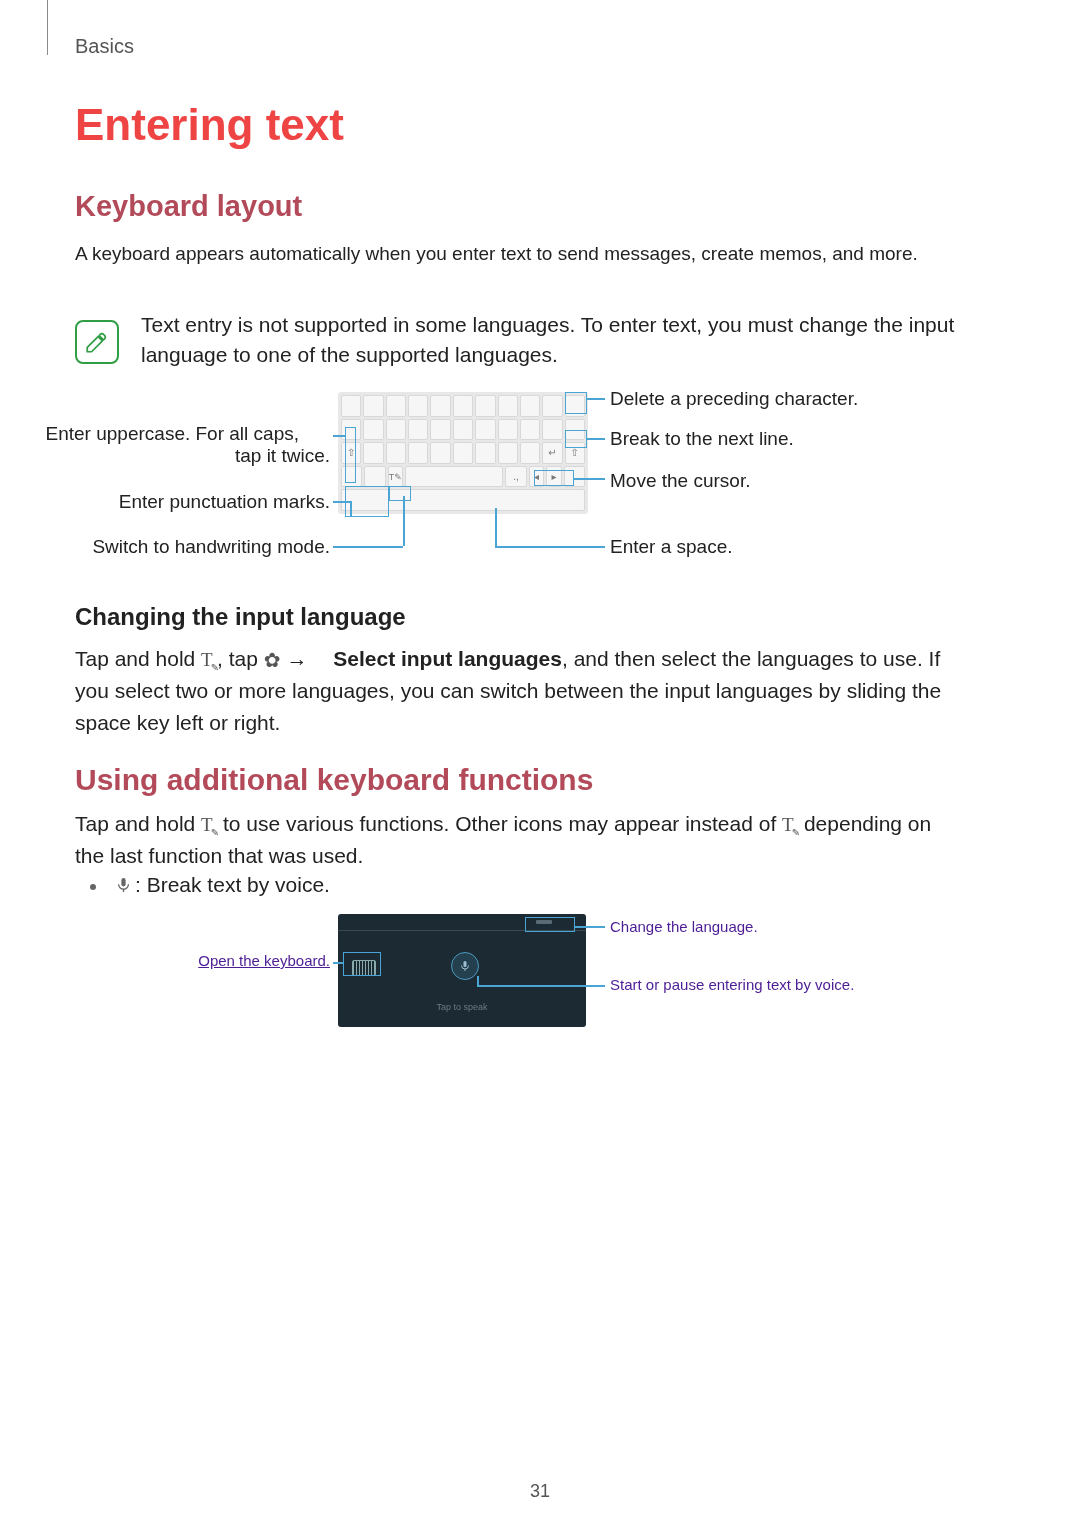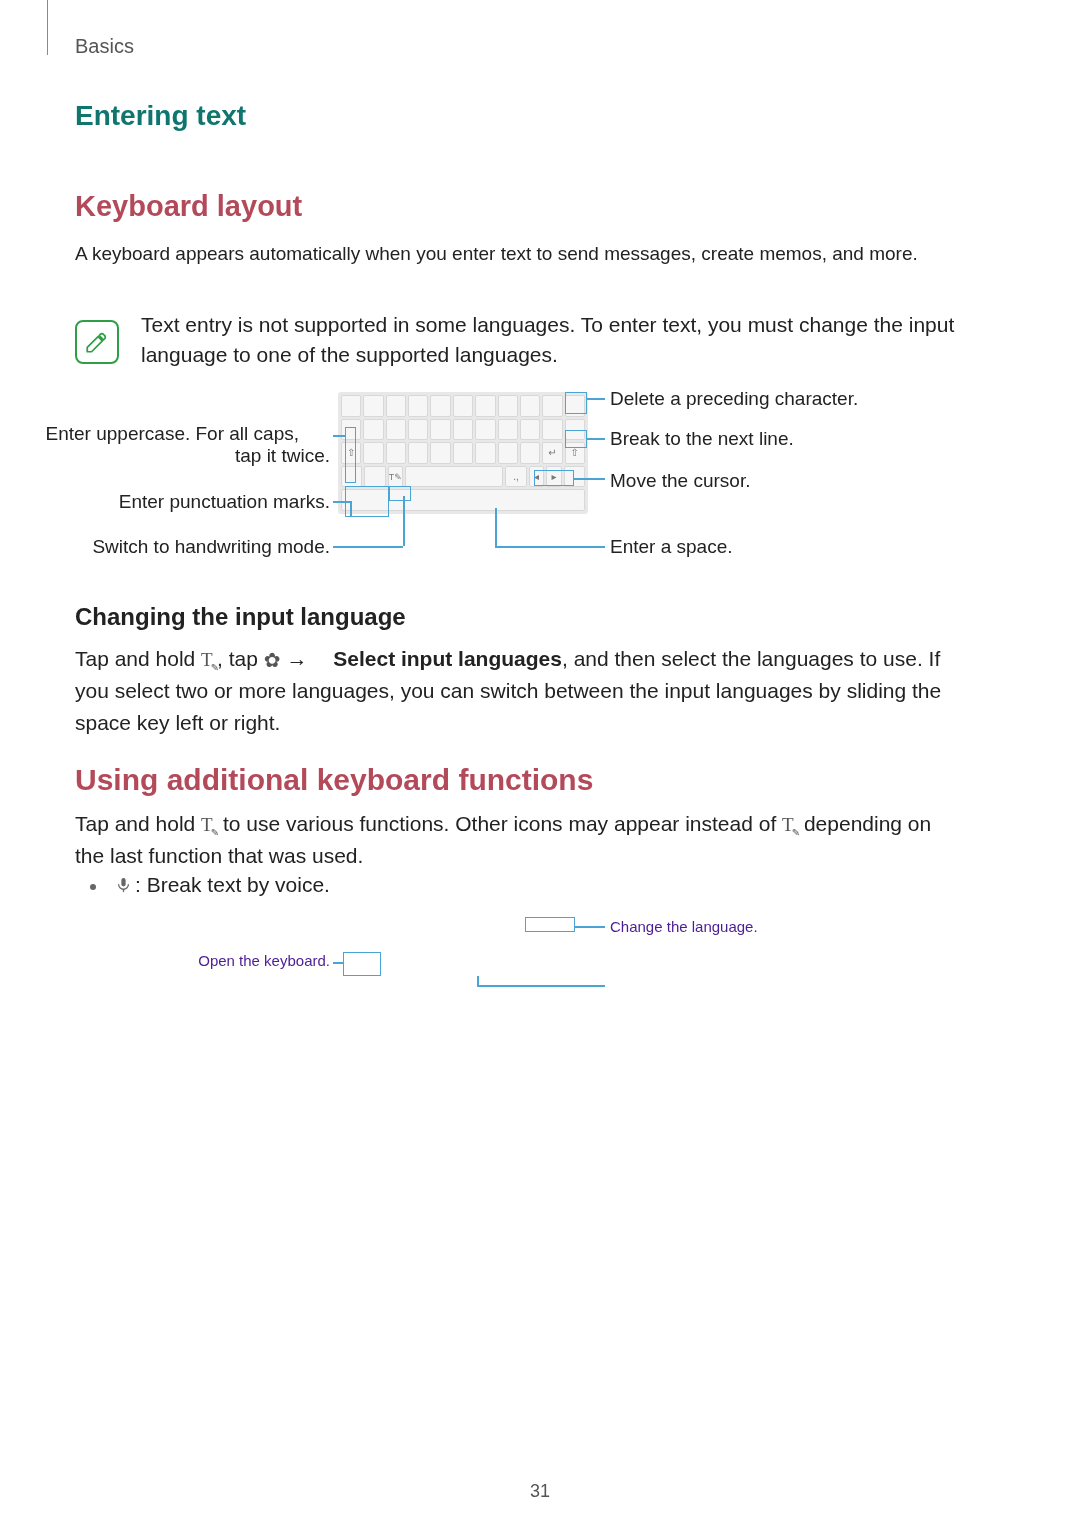--- a/index.html
+++ b/index.html
@@ -25,23 +25,23 @@
     position: absolute;
     left: 75px;
     top: 35px;
     font-size: 20px;
     color: #555;
   }
   .main-title {
     position: absolute;
     left: 75px;
     top: 100px;
-    font-size: 28px;
+    font-size: 44px;
     font-weight: bold;
-    color: #0f766e;
+    color: #ef4444;
   }
   .section1-title {
     position: absolute;
     left: 75px;
     top: 190px;
     font-size: 29px;
     font-weight: bold;
     color: #b34a5a;
   }
   .section1-p1 {
@@ -415,26 +415,39 @@
   <div class="bullet-dot"></div>
   <svg class="mic-inline" viewBox="0 0 24 24">
     <rect x="9" y="2" width="6" height="12" rx="3" fill="#666"></rect>
     <path d="M5 11a7 7 0 0 0 14 0" stroke="#666" stroke-width="1.8" fill="none"></path>
     <line x1="12" y1="18" x2="12" y2="22" stroke="#666" stroke-width="1.8"></line>
   </svg>
   <span> : Break text by voice.</span>
 </div>
 
 <div class="voice-diagram">
-
-  <div class="voice-label" style="right: 625px; top: 40px;">Open the keyboard.</div>
+  <div class="voice-box">
+    <div class="voice-topbar"></div>
+    <div class="voice-kb-icon"></div>
+    <div class="voice-mic-circle">
+      <svg width="12" height="16" viewBox="0 0 24 24">
+        <rect x="9" y="2" width="6" height="12" rx="3" fill="#9fbfd0"></rect>
+        <path d="M5 11a7 7 0 0 0 14 0" stroke="#9fbfd0" stroke-width="2" fill="none"></path>
+        <line x1="12" y1="18" x2="12" y2="22" stroke="#9fbfd0" stroke-width="2"></line>
+      </svg>
+    </div>
+    <div class="voice-tap">Tap to speak</div>
+  </div>
+
+  <div class="voice-label" style="right: 625px; top: 40px; text-decoration: underline;">Open the keyboard.</div>
   <div class="voice-line voice-line-h" style="left:258px; top:50px; width:10px;"></div>
   <div class="kb-box" style="left:268px; top:40px; width:38px; height:24px;"></div>
 
   <div class="voice-label" style="left: 535px; top: 6px;">Change the language.</div>
   <div class="voice-line voice-line-h" style="left:500px; top:14px; width:30px;"></div>
   <div class="kb-box" style="left:450px; top:5px; width:50px; height:15px;"></div>
 
+  <div class="voice-label" style="left: 535px; top: 64px; width:300px;">Start or pause entering text by voice.</div>
   <div class="voice-line voice-line-h" style="left:402px; top:73px; width:128px;"></div>
   <div class="voice-line voice-line-v" style="left:402px; top:64px; height:9px;"></div>
 </div>
 
 <div class="page-number">31</div>
 
 </body></html>

